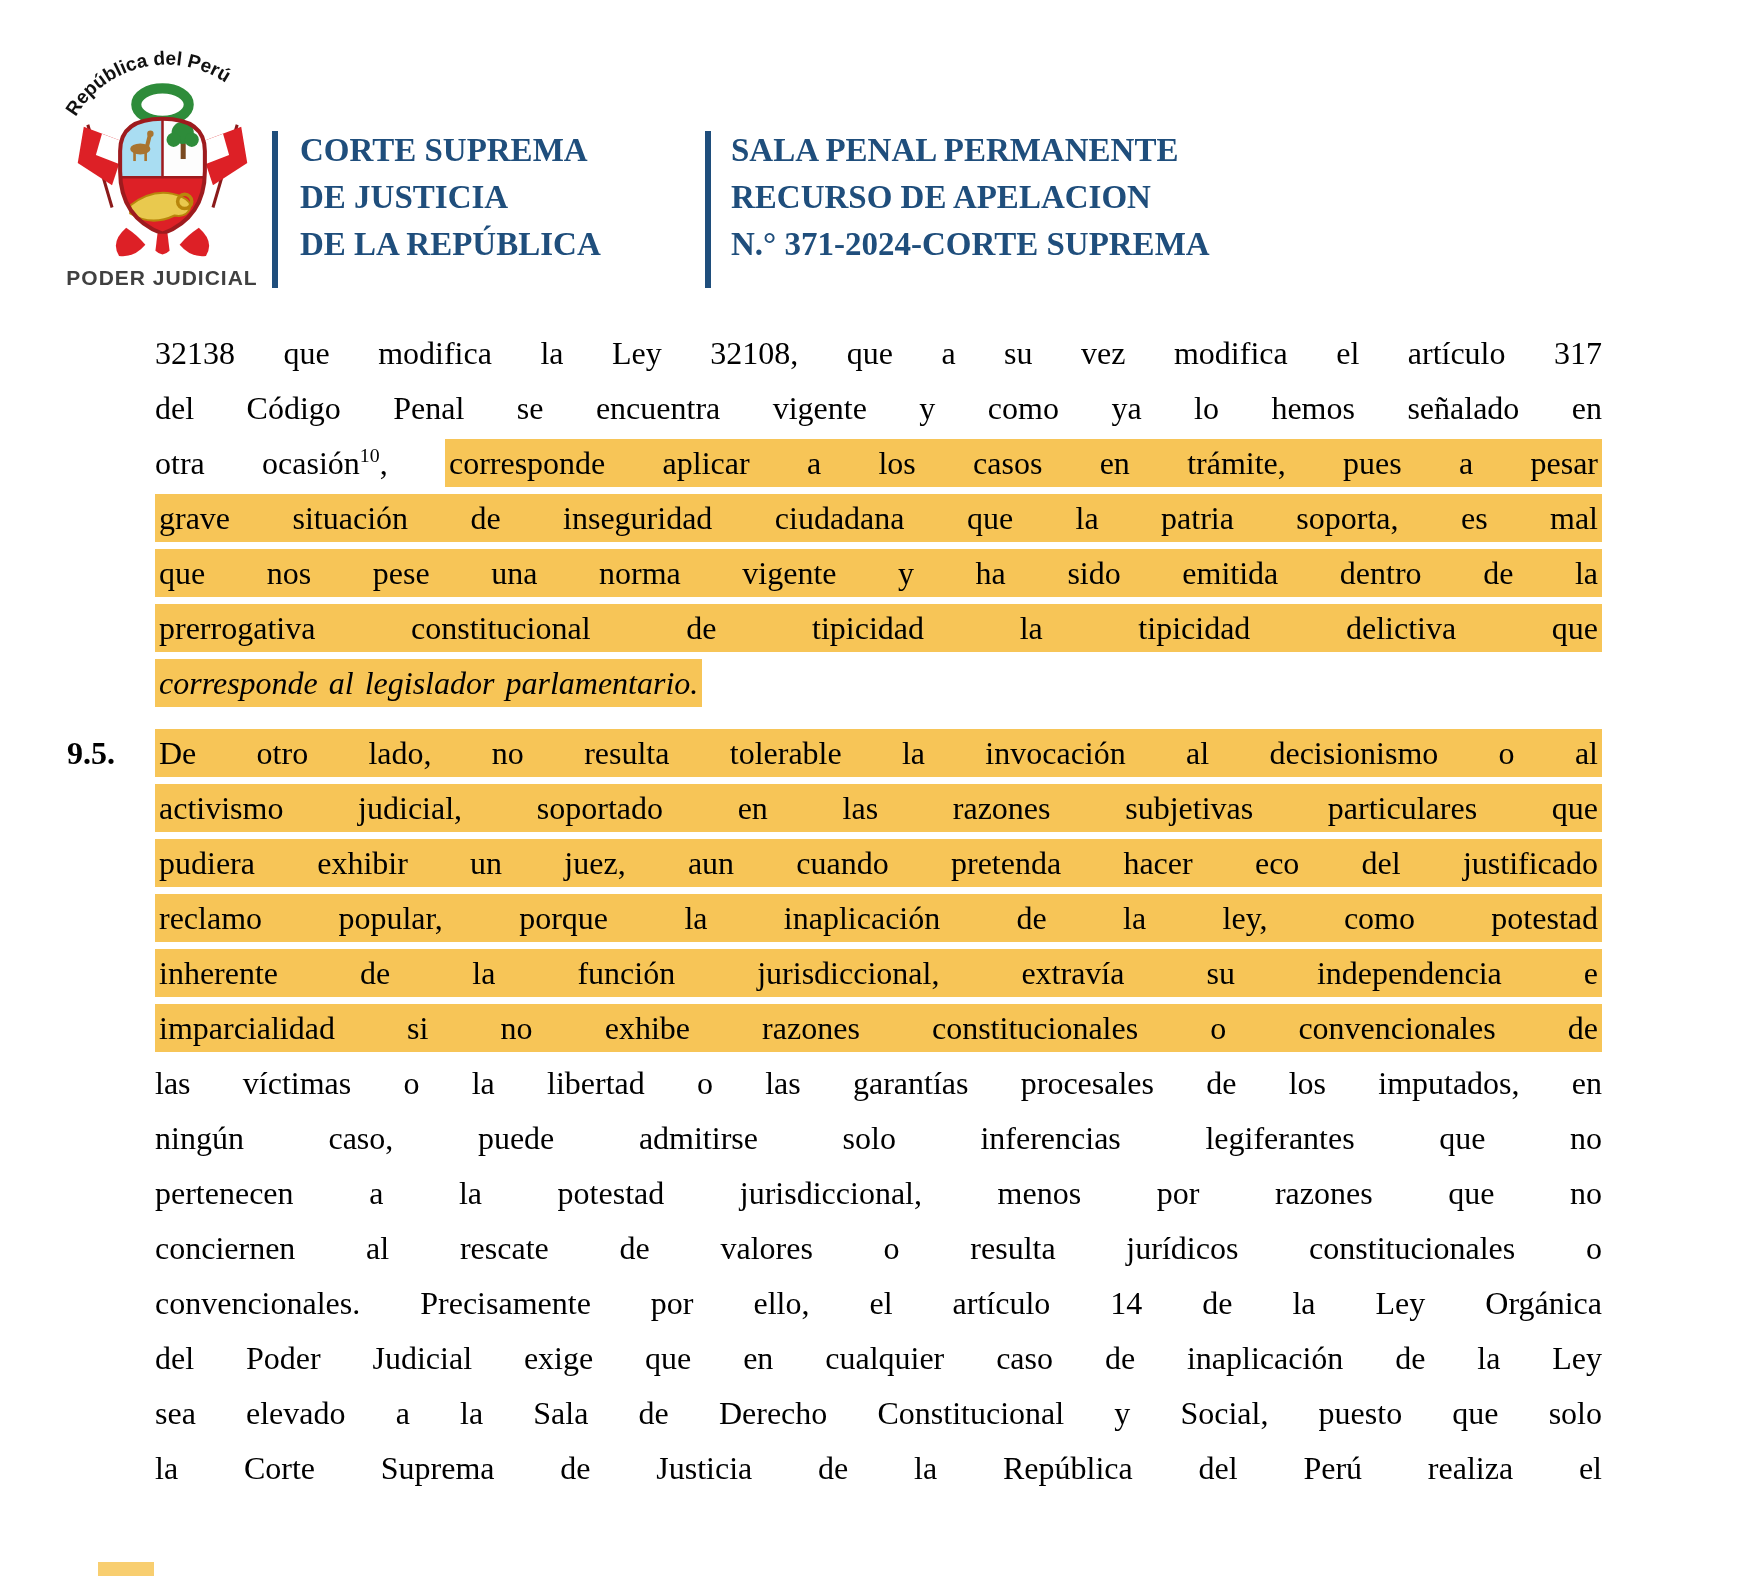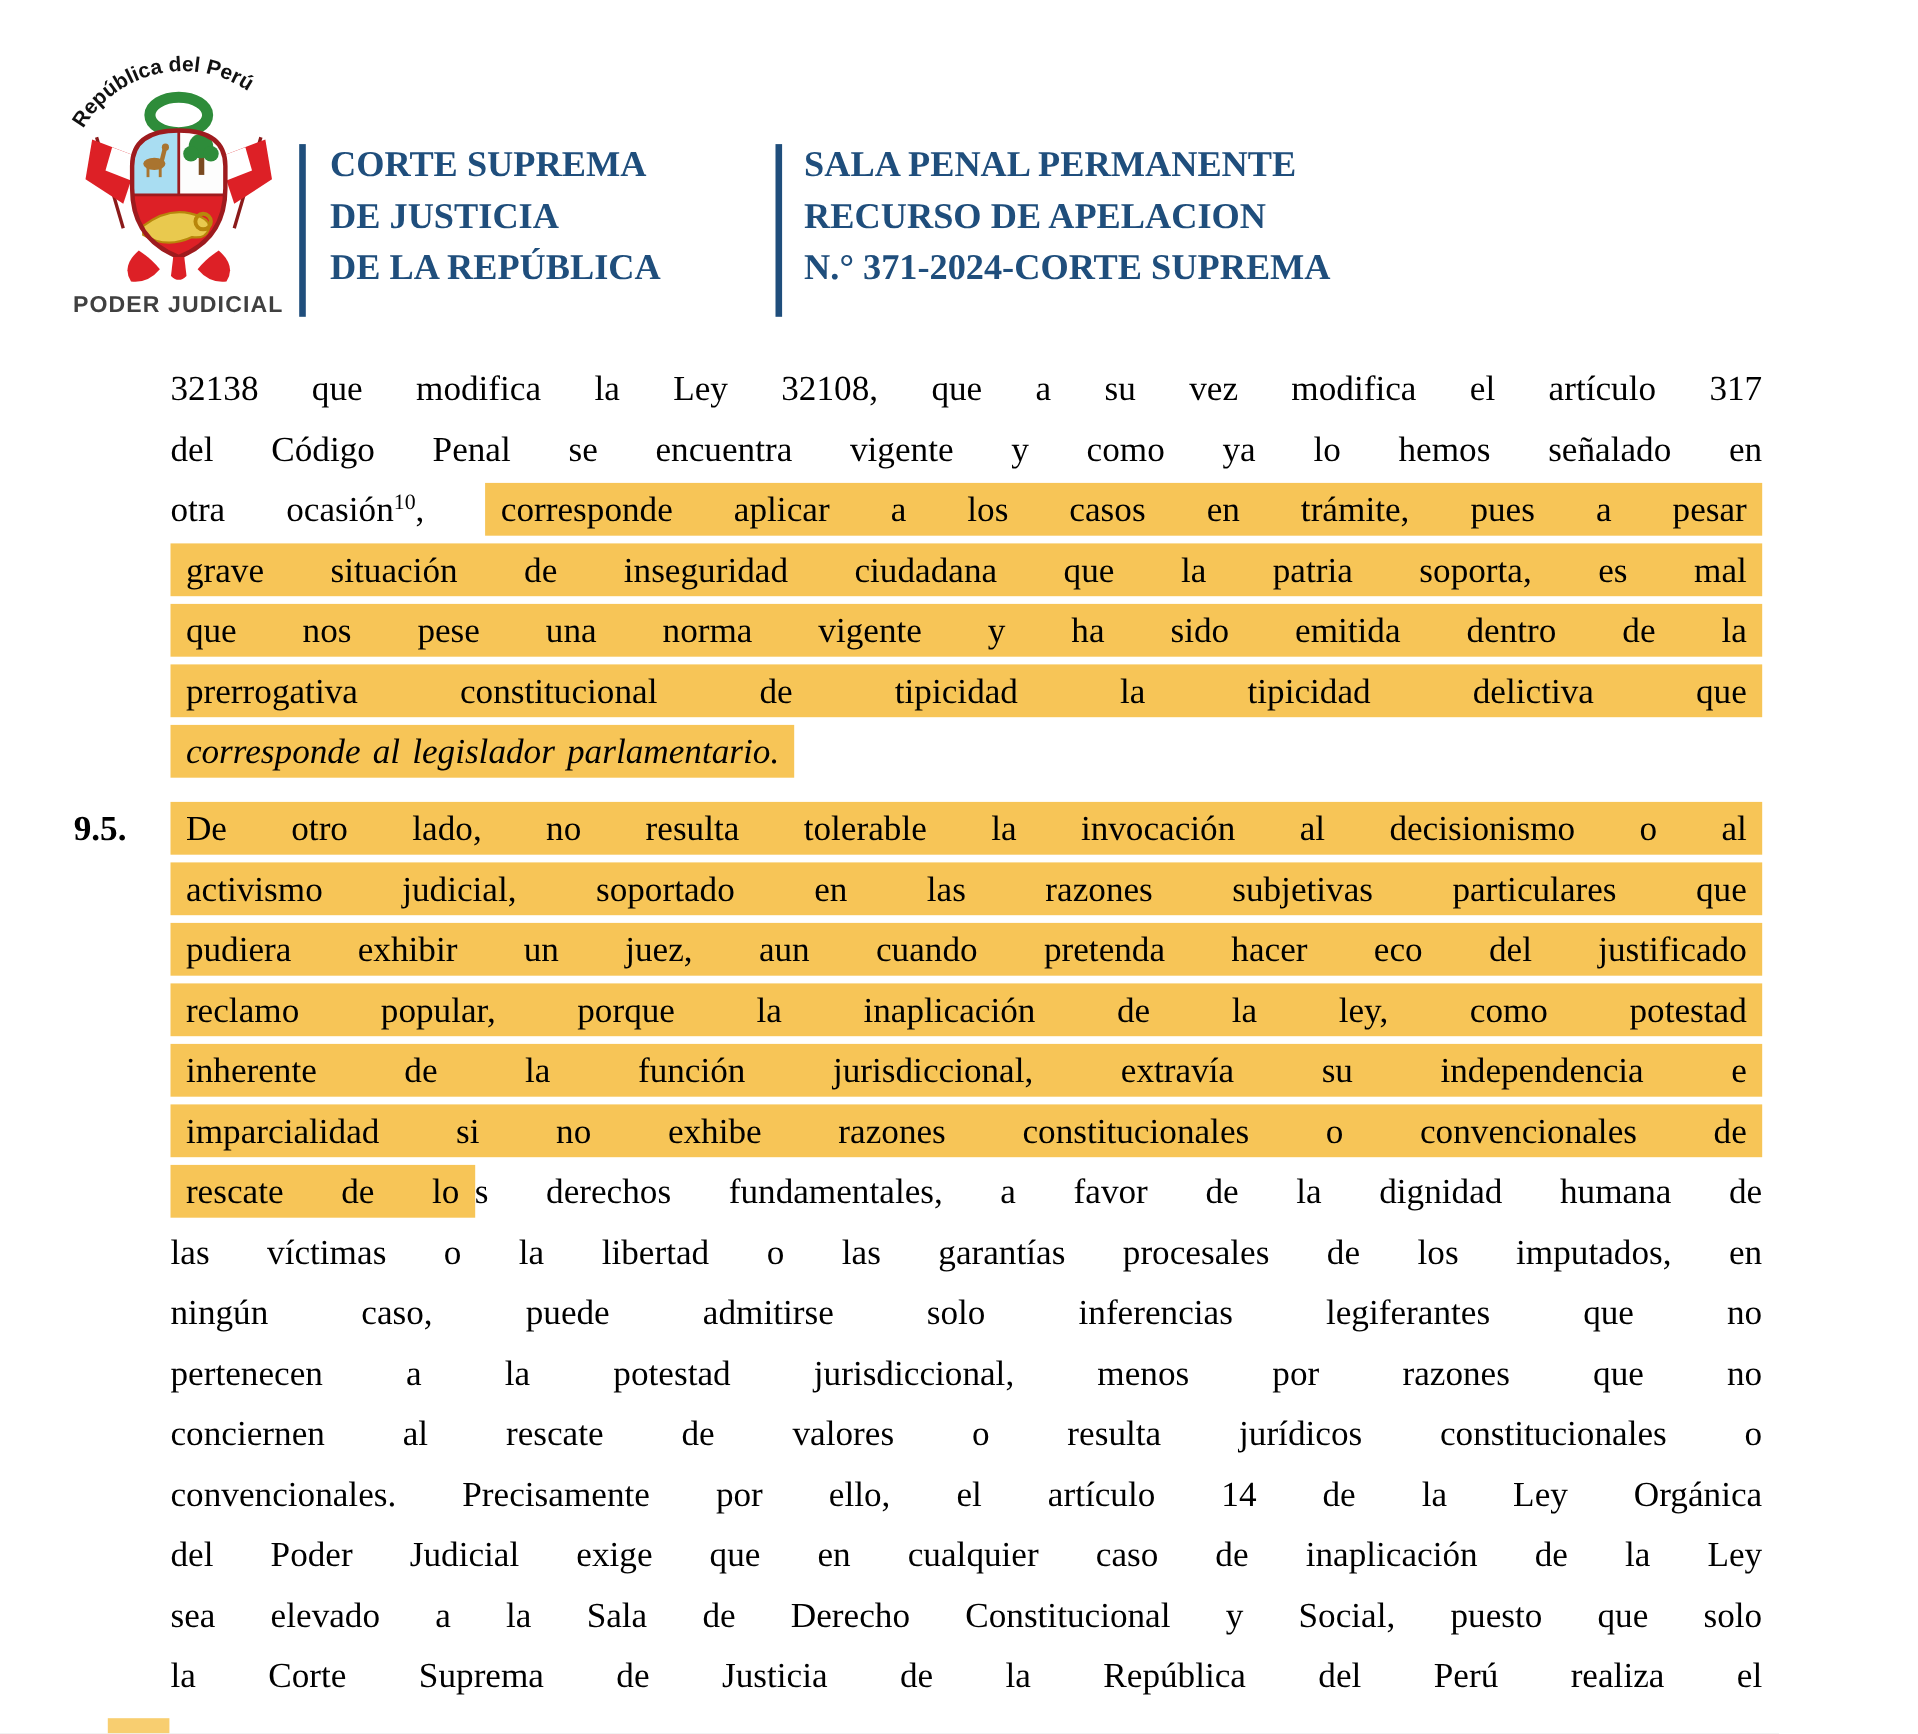--- a/index.html
+++ b/index.html
@@ -38,21 +38,21 @@
   .para-num {
     position:absolute; left:-88px; top:0; height:55px; line-height:55px;
     font-weight:bold;
   }
   .line {
     height:55px; line-height:55px;
     text-align:justify; text-align-last:justify; text-justify:inter-word;
     white-space:nowrap;
   }
   .line.no-justify { text-align:left; text-align-last:left; word-spacing:3px;font-style:italic; }
-  .hl { background:var(--hl); padding:6px 14px; }
+  .hl { background:var(--hl); padding:6px 4px; }
   sup.fnote { font-size:0.62em; line-height:0; vertical-align:super; }
 
   .corner-hl {
     position:absolute; left:98px; top:1562px; width:56px; height:14px;
     background:var(--hl); opacity:.85;
   }
 </style>
 </head>
 <body>
 
@@ -147,21 +147,20 @@
         <div class="line no-justify"><span class="hl">corresponde al legislador parlamentario.</span></div>
       </div>
       <div class="para">
         <span class="para-num">9.5.</span>
         <div class="line"><span class="hl">De otro lado, no resulta tolerable la invocación al decisionismo o al</span></div>
         <div class="line"><span class="hl">activismo judicial, soportado en las razones subjetivas particulares que</span></div>
         <div class="line"><span class="hl">pudiera exhibir un juez, aun cuando pretenda hacer eco del justificado</span></div>
         <div class="line"><span class="hl">reclamo popular, porque la inaplicación de la ley, como potestad</span></div>
         <div class="line"><span class="hl">inherente de la función jurisdiccional, extravía su independencia e</span></div>
         <div class="line"><span class="hl">imparcialidad si no exhibe razones constitucionales o convencionales de</span></div>
-        <div class="line"><span class="hl">rescate de lo</span><span>s derechos fundamentales, a favor de la dignidad humana de</span></div>
         <div class="line"><span>las víctimas o la libertad o las garantías procesales de los imputados, en</span></div>
         <div class="line"><span>ningún caso, puede admitirse solo inferencias legiferantes que no</span></div>
         <div class="line"><span>pertenecen a la potestad jurisdiccional, menos por razones que no</span></div>
         <div class="line"><span>conciernen al rescate de valores o resulta jurídicos constitucionales o</span></div>
         <div class="line"><span>convencionales. Precisamente por ello, el artículo 14 de la Ley Orgánica</span></div>
         <div class="line"><span>del Poder Judicial exige que en cualquier caso de inaplicación de la Ley</span></div>
         <div class="line"><span>sea elevado a la Sala de Derecho Constitucional y Social, puesto que solo</span></div>
         <div class="line"><span>la Corte Suprema de Justicia de la República del Perú realiza el</span></div>
       </div>
     </main>

